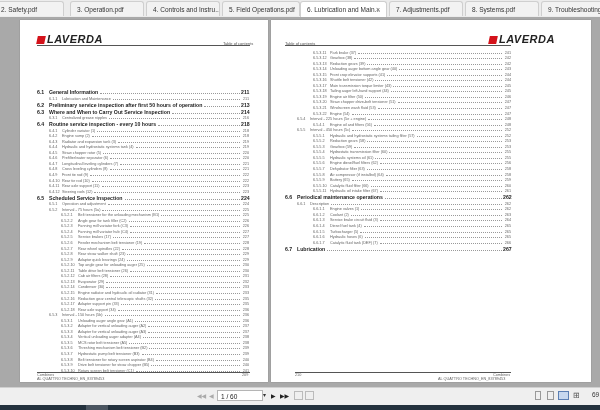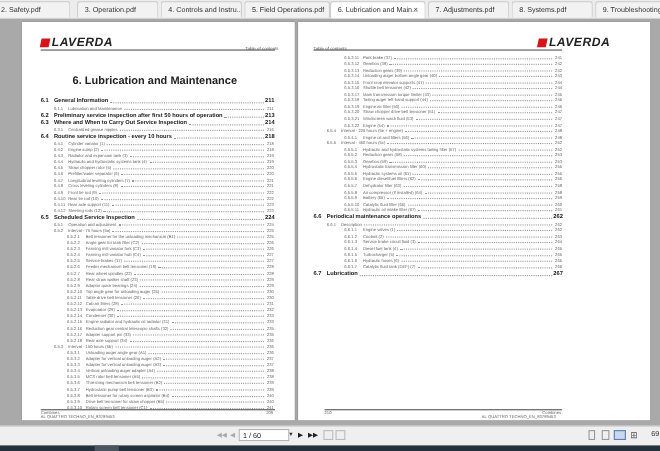--- a/index.html
+++ b/index.html
@@ -54,21 +54,20 @@
   <div class="tab" style="left:465px;width:74px;"><span>8. Systems.pdf</span></div>
   <div class="tab" style="left:541px;width:66px;"><span>9. Troubleshooting.</span></div>
 </div>
 
 <div class="viewer">
 
   <div class="page left">
     <div class="logo" style="left:17px;top:13px;"><span class="mark"></span><span>LAVERDA</span></div>
     <div class="hdr-rule" style="left:17px;top:25px;width:213px;"></div>
     <div class="hdr-note" style="left:203px;top:21px;">Table of contents</div>
-    <div class="chapter-title" style="left:46px;top:48px;">6.  Lubrication and Maintenance</div>
 
     <div class="toc" id="toc-left" style="left:17px;top:68px;width:212px;">
         <div class="toc-row l1" style="padding-left: 0px;">
           <span class="num">6.1</span>
           <span class="lbl">General Information</span>
           <span class="dots"></span>
           <span class="pg">211</span>
         </div>
         <div class="toc-row" style="padding-left: 12px;">
           <span class="num" style="width: 13px;">6.1.1</span>

